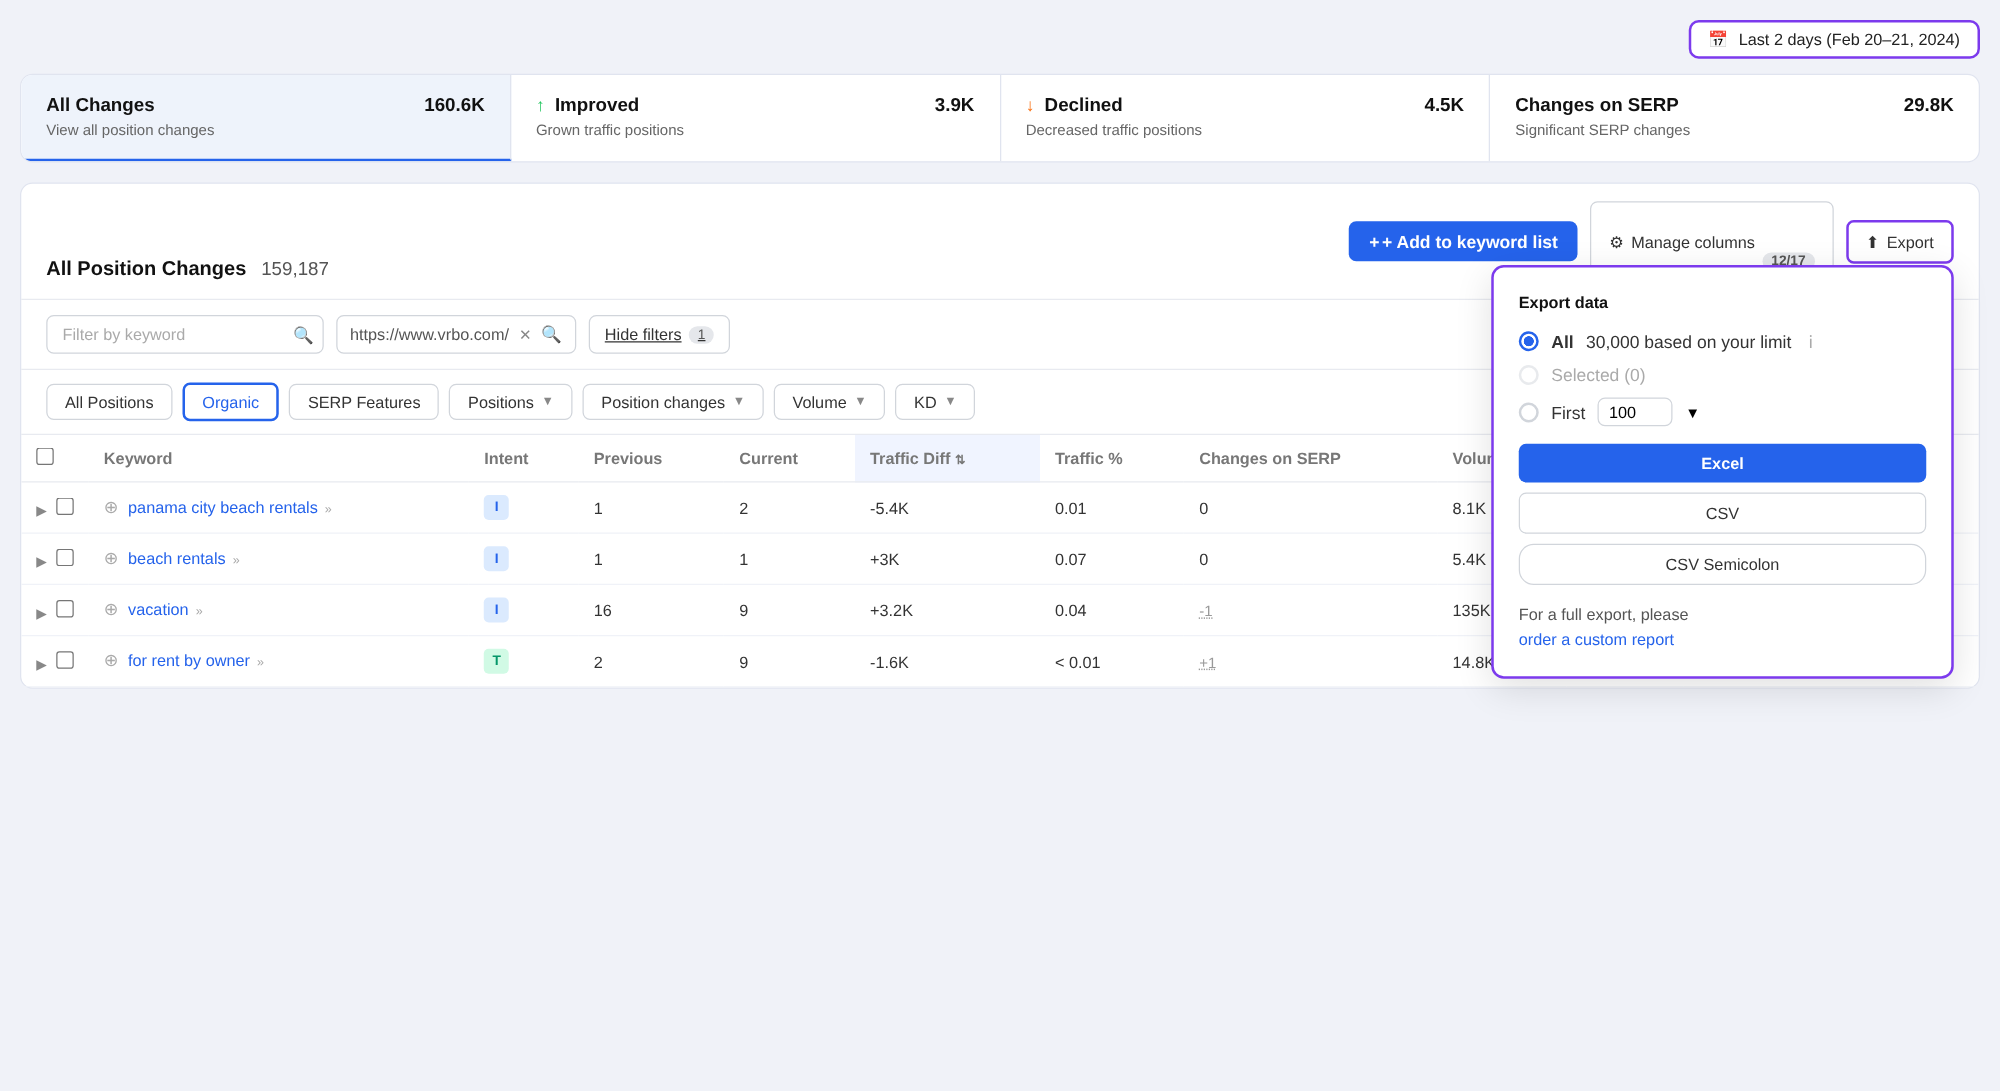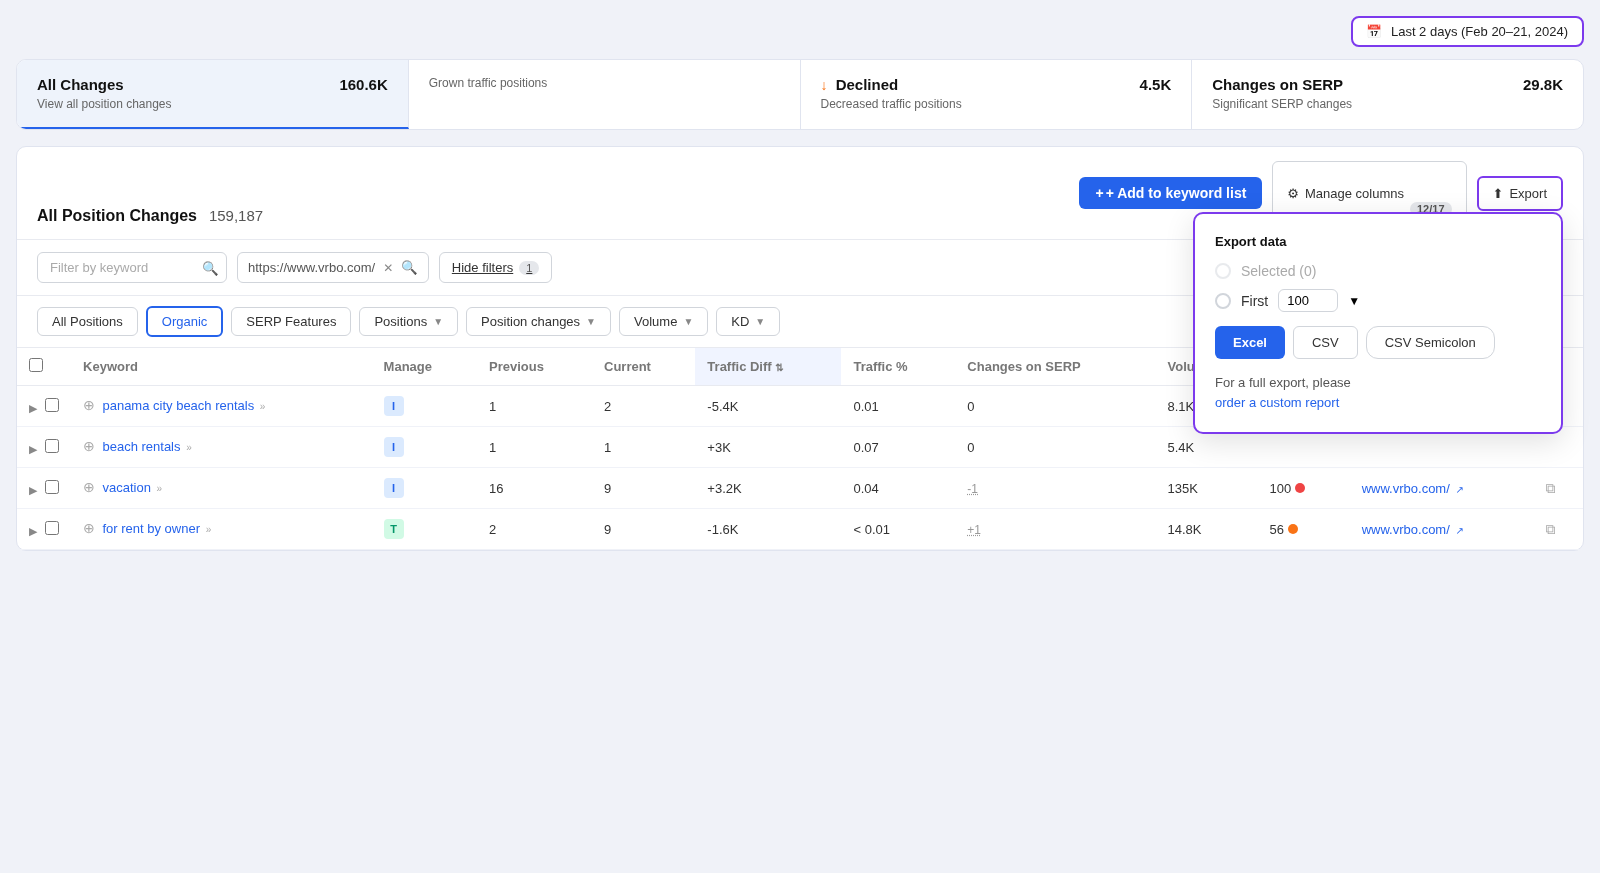--- a/index.html
+++ b/index.html
@@ -27,21 +27,21 @@
 
     .btn-add-keyword { background: #2563eb; color: white; border: none; border-radius: 6px; padding: 8px 16px; font-size: 14px; font-weight: 600; cursor: pointer; display: flex; align-items: center; gap: 6px; }
 
     .btn-manage-columns { background: white; color: #333; border: 1px solid #d1d5db; border-radius: 6px; padding: 8px 14px; font-size: 13px; font-weight: 500; cursor: pointer; display: flex; align-items: center; gap: 6px; }
     .col-badge { background: #e5e7eb; color: #555; border-radius: 10px; padding: 1px 7px; font-size: 11px; font-weight: 600; margin-top: 32px; }
 
     .btn-export { background: white; color: #333; border: 1px solid #d1d5db; border-radius: 6px; padding: 8px 14px; font-size: 13px; font-weight: 500; cursor: pointer; display: flex; align-items: center; gap: 6px; border: 2px solid #7c3aed; }
 
     .filters-row { display: flex; align-items: center; gap: 10px; padding: 12px 20px; border-bottom: 1px solid #e8eaf0; flex-wrap: wrap; }
     .filter-input-wrap { position: relative; }
-    .filter-input { border: 1px solid #d1d5db; border-radius: 6px; padding: 7px 36px 7px 12px; font-size: 13px; color: #333; outline: none; width: 190px; }
+    .filter-input { border: 1px solid #d1d5db; border-radius: 6px; padding: 7px 36px 7px 12px; font-size: 13px; color: #333; outline: none; width: 222px; }
     .filter-input::placeholder { color: #aaa; }
     .search-icon-btn { position: absolute; right: 8px; top: 50%; transform: translateY(-50%); background: none; border: none; cursor: pointer; color: #888; }
 
     .url-filter { border: 1px solid #d1d5db; border-radius: 6px; padding: 7px 10px; font-size: 13px; color: #333; display: flex; align-items: center; gap: 8px; background: white; }
     .url-filter .url-text { color: #555; }
     .url-filter .x-btn { color: #888; cursor: pointer; font-size: 12px; }
     .url-search-btn { background: none; border: none; cursor: pointer; color: #888; }
 
     .hide-filters-btn { border: 1px solid #d1d5db; border-radius: 6px; padding: 7px 12px; font-size: 13px; cursor: pointer; background: white; color: #333; display: flex; align-items: center; gap: 6px; text-decoration: underline; }
     .filter-count-badge { background: #e5e7eb; color: #555; border-radius: 10px; padding: 1px 7px; font-size: 11px; }
@@ -78,21 +78,21 @@
 
     
     .export-dropdown { position: absolute; right: 20px; top: 65px; background: white; border: 2px solid #7c3aed; border-radius: 10px; padding: 20px; width: 370px; z-index: 100; box-shadow: 0 8px 30px rgba(0,0,0,0.12); }
     .export-title { font-weight: 700; font-size: 13px; margin-bottom: 14px; color: #111; }
     .export-option { display: flex; align-items: center; gap: 10px; margin-bottom: 10px; }
     .export-option label { font-size: 14px; color: #333; display: flex; align-items: center; gap: 6px; cursor: pointer; }
     .radio-btn { width: 16px; height: 16px; border-radius: 50%; border: 2px solid #d1d5db; cursor: pointer; appearance: none; -webkit-appearance: none; outline: none; }
     .radio-btn.checked { border-color: #2563eb; background: radial-gradient(circle, #2563eb 45%, white 50%); }
     .radio-disabled { opacity: 0.5; }
     .export-option .first-input { border: 1px solid #d1d5db; border-radius: 6px; padding: 3px 8px; font-size: 13px; width: 60px; }
-    .export-format-btns { display: flex; gap: 8px; margin: 14px 0; }
+    .export-format-btns { display: flex; gap: 8px; margin: 14px 0; flex-direction: column; }
     .btn-excel { background: #2563eb; color: white; border: none; border-radius: 6px; padding: 8px 18px; font-size: 13px; font-weight: 600; cursor: pointer; }
     .btn-csv { background: white; color: #333; border: 1px solid #d1d5db; border-radius: 6px; padding: 8px 18px; font-size: 13px; font-weight: 500; cursor: pointer; }
     .btn-csv-semi { background: white; color: #333; border: 1px solid #d1d5db; border-radius: 12px; padding: 8px 18px; font-size: 13px; font-weight: 500; cursor: pointer; }
     .export-note { font-size: 13px; color: #555; line-height: 1.5; }
     .export-note a { color: #2563eb; text-decoration: none; }
 
     
     .header-checkbox { width: 14px; height: 14px; cursor: pointer; }
   </style>
 </head>
@@ -107,20 +107,27 @@
 
 <div class="summary-cards">
   <div class="summary-card active">
     <div class="card-top">
       <span class="card-title">All Changes</span>
       <span class="card-count">160.6K</span>
     </div>
     <div class="card-sub">View all position changes</div>
   </div>
   <div class="summary-card">
+    <div class="card-top">
+      <span class="card-title">
+        <span class="improved-arrow">↑</span>
+        <span>Improved</span>
+      </span>
+      <span class="card-count">3.9K</span>
+    </div>
     <div class="card-sub">Grown traffic positions</div>
   </div>
   <div class="summary-card">
     <div class="card-top">
       <span class="card-title">
         <span class="declined-arrow">↓</span>
         <span>Declined</span>
       </span>
       <span class="card-count">4.5K</span>
     </div>
@@ -196,21 +203,21 @@
       <span class="chevron">▼</span>
     </button>
   </div>
 
   <div class="table-wrap">
     <table>
       <thead>
         <tr>
           <th style="width:30px;"><input type="checkbox" class="header-checkbox" style=""></th>
           <th>Keyword</th>
-          <th>Manage</th>
+          <th>Intent</th>
           <th>Previous</th>
           <th>Current</th>
           <th class="active-sort" style="cursor:pointer;">
             <span>Traffic Diff</span>
             <span style="font-size:10px;">⇅</span>
           </th>
           <th>Traffic %</th>
           <th>Changes on SERP</th>
           <th>Volume</th>
         </tr>
@@ -328,20 +335,26 @@
             <span class="screenshot-icon">⧉</span>
           </td>
         </tr>
       </tbody>
     </table>
   </div>
 
   <div class="export-dropdown">
     <div class="export-title">Export data</div>
 
+    <div class="export-option">
+      <input type="radio" class="radio-btn checked" name="export-type" checked="" style="">
+      <label>
+        <strong>All</strong>&nbsp;30,000 based on your limit &nbsp;<span style="color:#aaa;cursor:pointer;">ℹ</span>
+      </label>
+    </div>
 
     <div class="export-option">
       <input type="radio" class="radio-btn radio-disabled" name="export-type" disabled="" style="">
       <label style="color:#aaa;">
         Selected (0)
       </label>
     </div>
 
     <div class="export-option">
       <input type="radio" class="radio-btn" name="export-type" style="">

